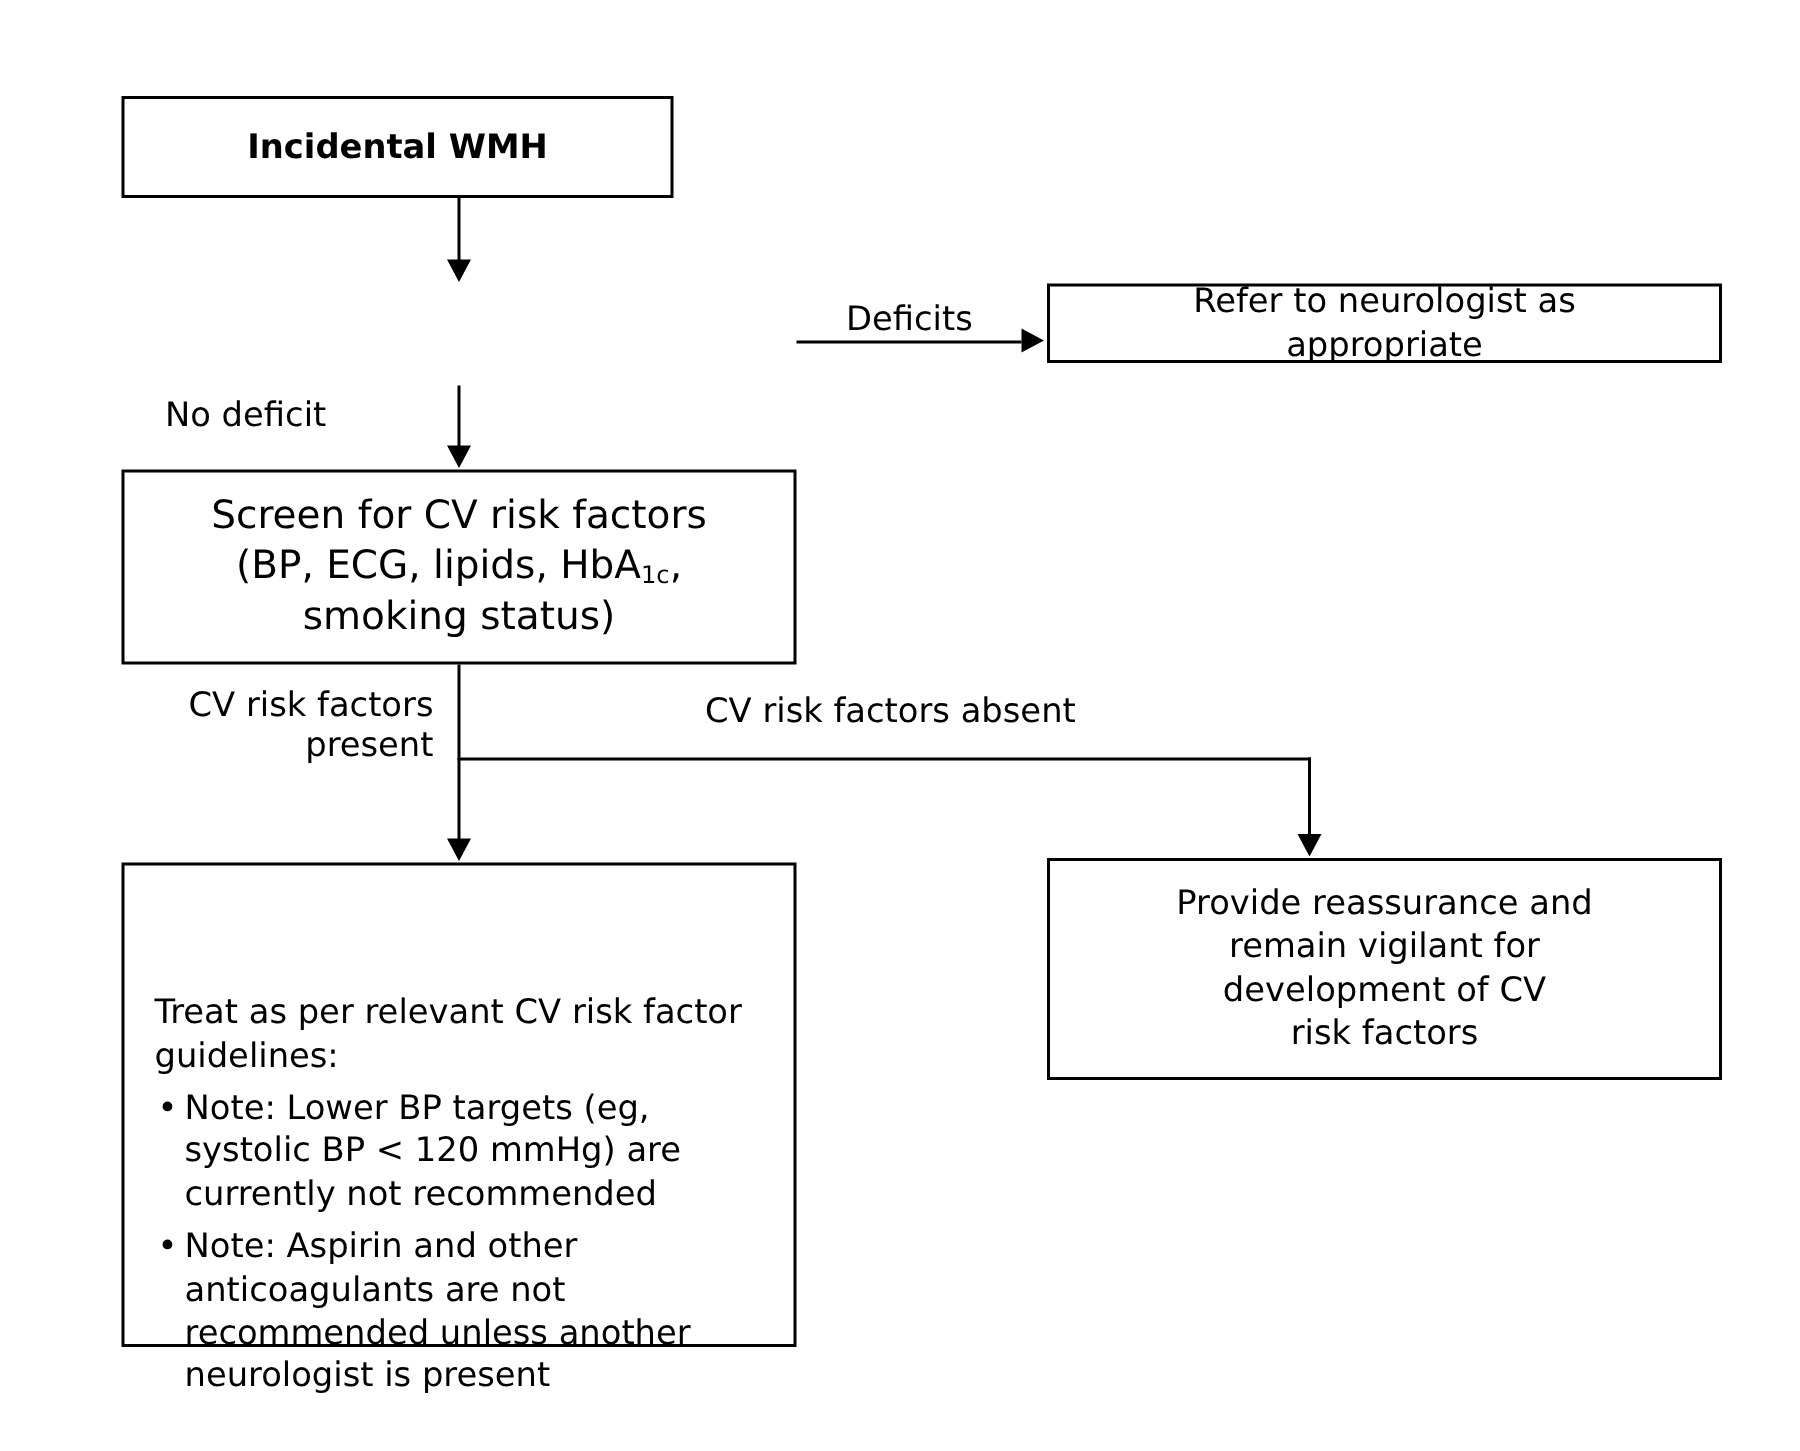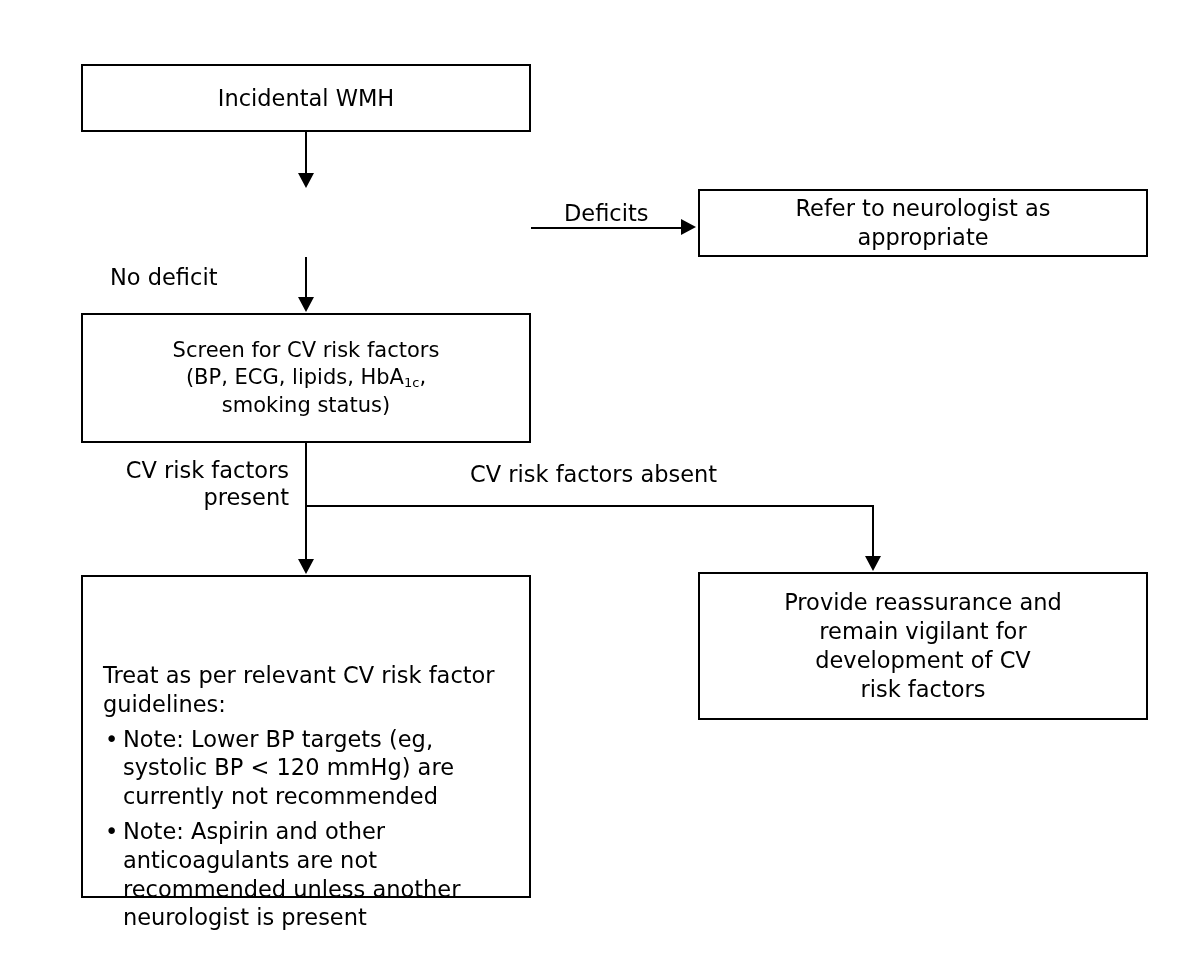--- a/index.html
+++ b/index.html
@@ -35,24 +35,24 @@
     padding: 0 8px;
     box-sizing: border-box;
   }
   .node-left {
     align-items: flex-start;
     justify-content: flex-start;
     text-align: left;
   }
 
   
-  #box-incidental-wmh { left: 81px;  top: 64px;  width: 450px; height: 68px;  font-size: 22.5px; }
+  #box-incidental-wmh { left: 81px;  top: 64px;  width: 368px; height: 68px;  font-size: 22.5px; font-weight: bold; }
   #box-assessment     { left: 81px;  top: 189px; width: 450px; height: 68px;  font-size: 22.5px; }
-  #box-refer          { left: 698px; top: 189px; width: 450px; height: 68px;  font-size: 22.5px; }
-  #box-screen         { left: 81px;  top: 313px; width: 450px; height: 130px; font-size: 21px; }
+  #box-refer          { left: 698px; top: 189px; width: 450px; height: 53px;  font-size: 22.5px; }
+  #box-screen         { left: 81px;  top: 313px; width: 450px; height: 130px; font-size: 26px; }
   #box-treat          { left: 81px;  top: 575px; width: 450px; height: 323px; font-size: 22.5px; }
   #box-reassure       { left: 698px; top: 572px; width: 450px; height: 148px; font-size: 22.5px; }
 
   #box-treat .inner {
     padding: 36px 16px 0 20px;
     box-sizing: border-box;
     width: 100%;
     margin-top: 48px;
   }
   .para { margin: 0 0 6px 0; }

